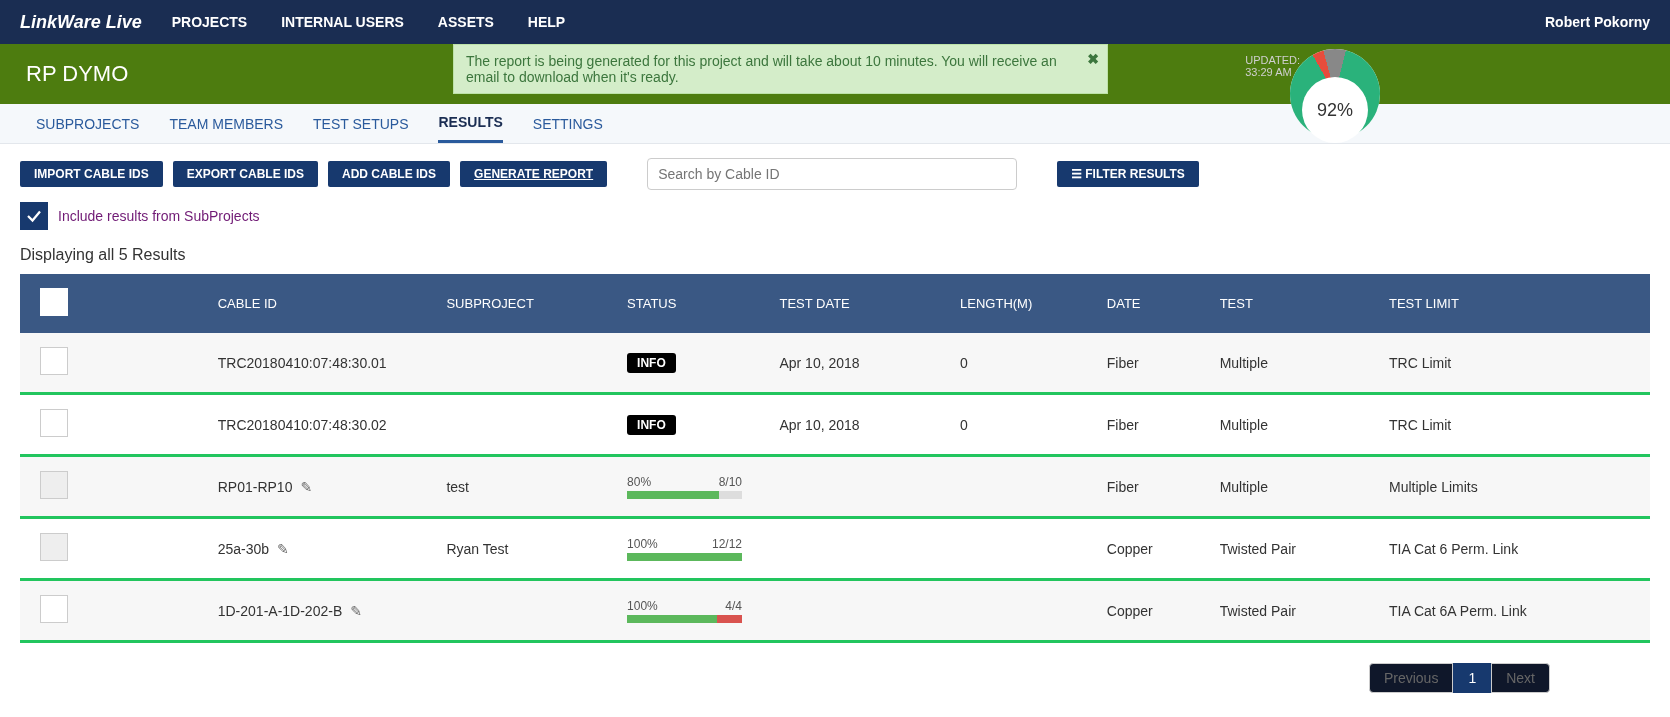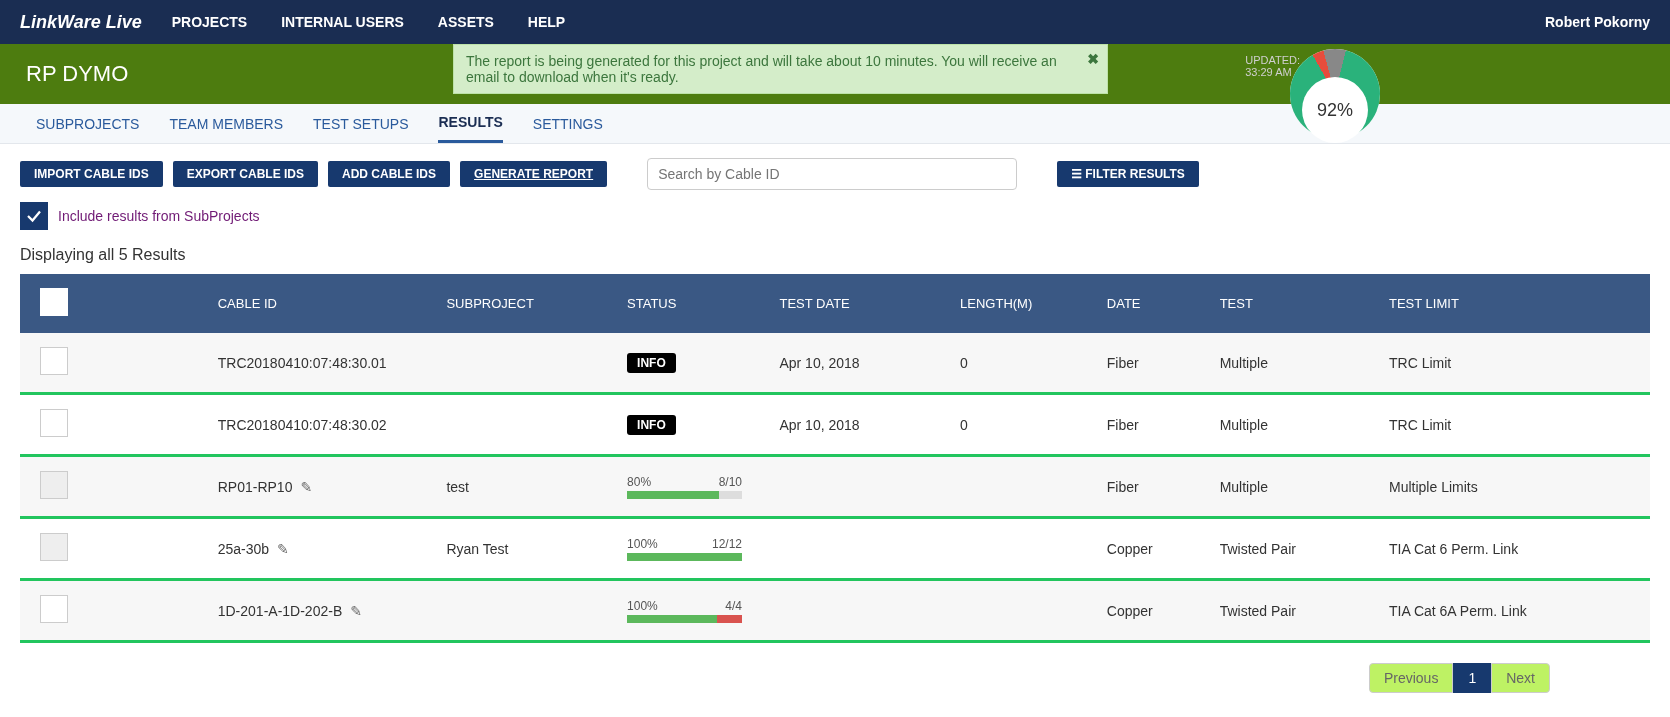--- a/index.html
+++ b/index.html
@@ -40,21 +40,21 @@
   .selbox.disabled { background:#eee; }
   .editicon { margin-left:8px; color:#666; cursor:pointer; }
   .info-badge { background:#000; color:#fff; font-size:12px; font-weight:bold; padding:3px 10px; border-radius:3px; display:inline-block;}
   .progress-wrap { width:115px; }
   .progress-labels { display:flex; justify-content:space-between; font-size:12px; color:#555; margin-bottom:2px;}
   .progress-bar { height:8px; background:#ddd; display:flex; overflow:hidden; }
   .progress-bar .green { background:#5cb85c; height:100%; }
   .progress-bar .red { background:#d9534f; height:100%; }
   .progress-bar .grey { background:#ddd; height:100%; }
   .pager { display:flex; justify-content:flex-end; gap:0; padding:20px 120px 30px 0;}
-  .pager .pbtn { border:1px solid #ccc; padding:6px 14px; font-size:14px; color:#666; cursor:pointer; background:#bef264;}
+  .pager .pbtn { border:1px solid #ccc; padding:6px 14px; font-size:14px; color:#666; cursor:pointer; background:#0f172a;}
   .pager .pbtn.current { background:#17396e; color:#fff; border-color:#17396e;}
   .pager .pbtn.first { border-radius:4px 0 0 4px; }
   .pager .pbtn.last { border-radius:0 4px 4px 0; }
   .sliders-icon{ font-size:12px;}
   .col-cable  { width:300px; padding-left:10px !important;}
   .col-sub    { width:160px;}
   .col-status { width:130px;}
   .col-date   { width:160px;}
   .col-len    { width:130px;}
   .col-media  { width:100px;}

